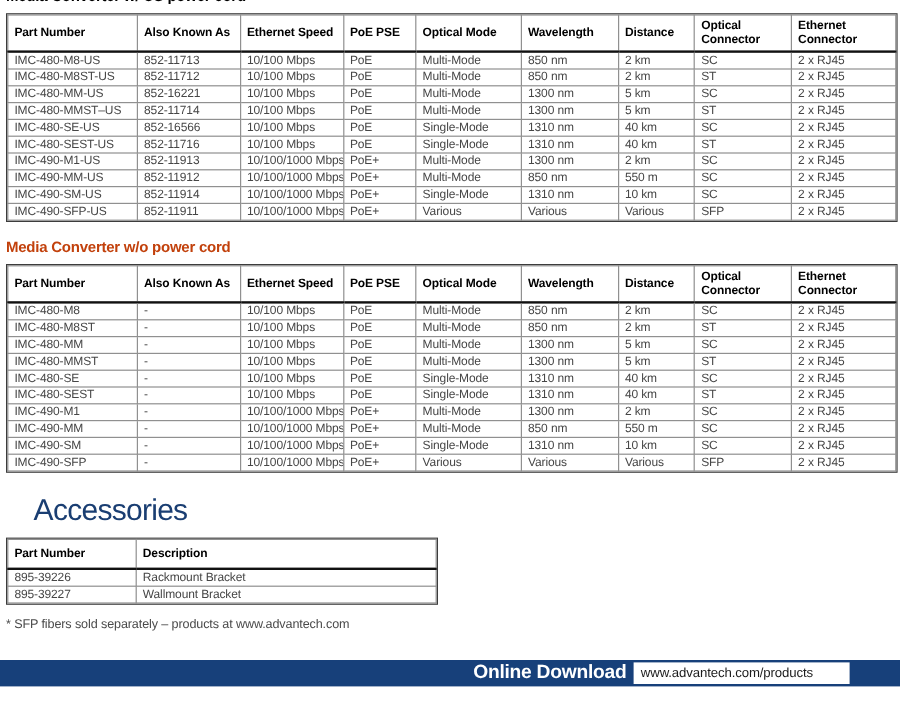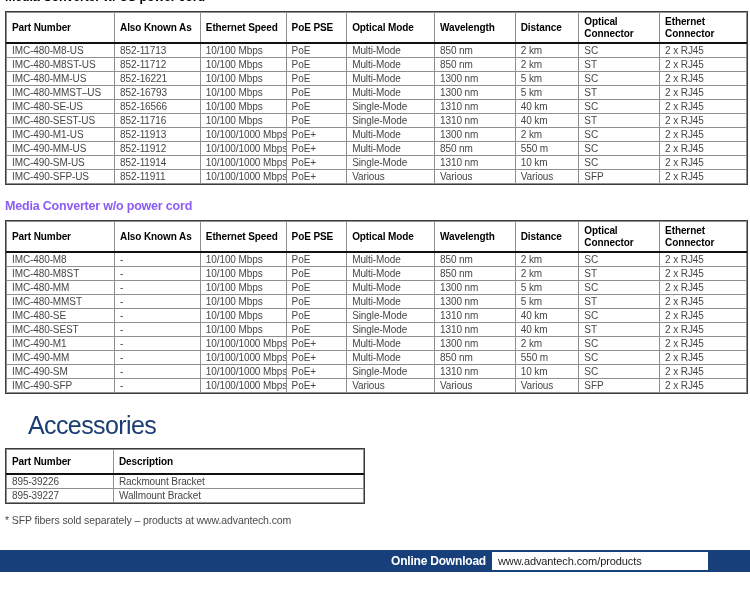--- a/index.html
+++ b/index.html
@@ -22,21 +22,21 @@
     font-weight: bold;
     color: #000;
     letter-spacing: -0.2px;
   }
 
   
   .section-title {
     margin: 14px 0 7px 5px;
     font-size: 12.5px;
     font-weight: bold;
-    color: #8b5cf6;
+    color: #c2410c;
     letter-spacing: -0.2px;
   }
 
   .accessories-title {
     margin: 17px 0 8px 0;
     font-size: 25px;
     font-weight: normal;
     color: #1a3e72;
     letter-spacing: -0.6px;
     padding-left: 28px;
@@ -110,28 +110,28 @@
     width: 750px;
     background: #17407a;
     display: flex;
     align-items: center;
     justify-content: flex-end;
     padding-right: 42px;
   }
   .footer-label {
     color: #ffffff;
     font-weight: bold;
-    font-size: 12px;
+    font-size: 16px;
     letter-spacing: -0.2px;
     margin-right: 6px;
     white-space: nowrap;
   }
   .footer-url-box {
     background: #ffffff;
-    width: 216px;
+    width: 180px;
     height: 18px;
     display: flex;
     align-items: center;
     padding-left: 6px;
   }
   .footer-url-box span {
     font-size: 11px;
     color: #1c1c1c;
     letter-spacing: -0.1px;
     white-space: nowrap;
@@ -188,21 +188,21 @@
           <td>10/100 Mbps</td>
           <td>PoE</td>
           <td>Multi-Mode</td>
           <td>1300 nm</td>
           <td>5 km</td>
           <td>SC</td>
           <td>2 x RJ45</td>
         </tr>
         <tr>
           <td>IMC-480-MMST–US</td>
-          <td>852-16793</td>
+          <td>852-11714</td>
           <td>10/100 Mbps</td>
           <td>PoE</td>
           <td>Multi-Mode</td>
           <td>1300 nm</td>
           <td>5 km</td>
           <td>ST</td>
           <td>2 x RJ45</td>
         </tr>
         <tr>
           <td>IMC-480-SE-US</td>

